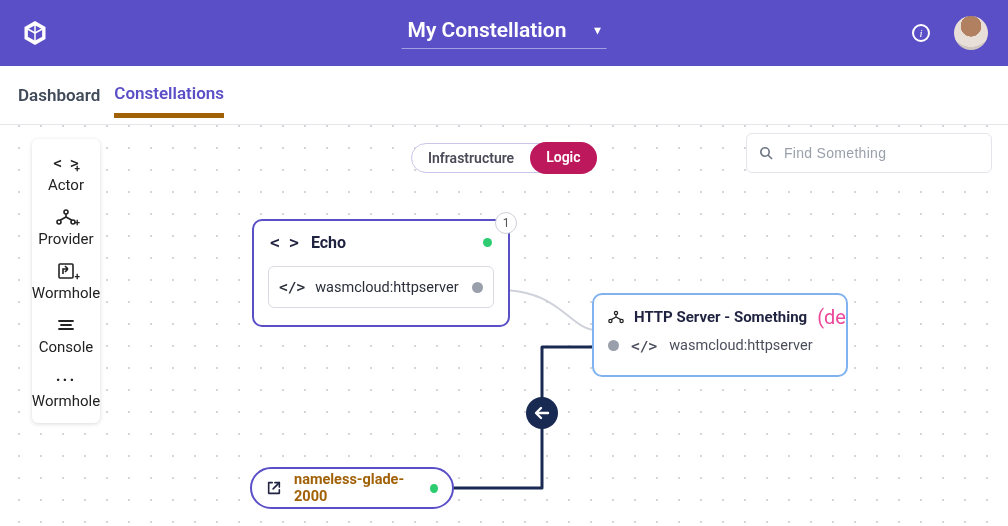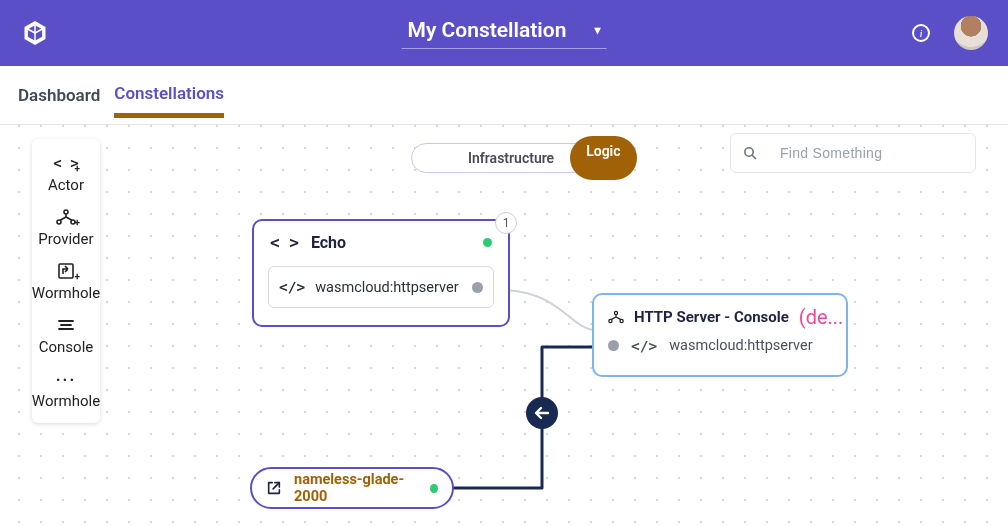--- a/index.html
+++ b/index.html
@@ -31,25 +31,25 @@
 
   
   .palette { position:absolute; left:32px; top:14px; width:68px; background:#fff; border-radius:6px; box-shadow:0 1px 4px rgba(0,0,0,.15); padding:8px 0 6px 0; display:flex; flex-direction:column; align-items:center; }
   .pal-item { display:flex; flex-direction:column; align-items:center; gap:2px; padding:5px 0 7px 0; width:100%; cursor:pointer;}
   .pal-item .lbl { font-size:15px; font-weight:400; color:#222; }
   .pal-icon { position:relative; width:24px; height:22px; display:flex;align-items:center;justify-content:center; color:#222;}
   .pal-plus { position:absolute; right:-2px; bottom:0px; font-size:10px; font-weight:700;}
 
   
   .mode-toggle { position:absolute; left:411px; top:18px; display:flex; align-items:center; background:#fff; border:1px solid #c9c6e8; border-radius:22px; height:30px; }
-  .mode-toggle .seg { padding:0 16px; font-size:14px; font-weight:600; color:#4b4b58; line-height:28px;margin-left:40px; }
-  .mode-toggle .seg.active { background:#a16207; color:#fff; border-radius:22px; height:44px; line-height:30px; margin:-1px -1px -1px 0; }
-
-  
-  .search { position:absolute; right:32px; top:8px; width:246px; height:40px; border:1px solid #e3e5ea; border-radius:6px; background:#fff; display:flex; align-items:center; padding:0 12px; gap:20px; color:#9aa0ab;}
+  .mode-toggle .seg { padding:0 16px; font-size:14px; font-weight:600; color:#4b4b58; line-height:28px; }
+  .mode-toggle .seg.active { background:#be185d; color:#fff; border-radius:22px; height:32px; line-height:30px; margin:-1px -1px -1px 0; }
+
+  
+  .search { position:absolute; right:16px; top:8px; width:246px; height:40px; border:1px solid #e3e5ea; border-radius:6px; background:#fff; display:flex; align-items:center; padding:0 12px; gap:8px; color:#9aa0ab;}
   .search input { border:none; outline:none; flex:1; font-size:14px; color:#555; background:transparent;}
   .search input::placeholder { color:#9aa0ab; letter-spacing:.3px;}
 
   
   .node { position:absolute; background:#fff; border:2px solid #5b4fc7; border-radius:10px; }
   .echo { left:252px; top:94px; width:258px; height:108px; }
   .echo-head { display:flex; align-items:center; gap:12px; padding:12px 16px 8px 16px; font-weight:700; font-size:16px; color:#1f2340;}
   .status-dot { width:9px; height:9px; border-radius:50%; background:#2ecc71; margin-left:auto;}
   .inner-contract { margin:6px 14px 14px 14px; border:1px solid #d9dbe3; border-radius:6px; height:42px; display:flex; align-items:center; padding:0 10px; gap:10px; font-size:14.5px; color:#2b2f3a;}
   .inner-contract .dot-grey { width:11px; height:11px; border-radius:50%; background:#9aa0ab; margin-left:auto;}
@@ -208,21 +208,21 @@
       <span class="ic">
         <svg width="16" height="14" viewBox="0 0 20 16">
             <g stroke="#222" stroke-width="1.6" fill="none" stroke-linecap="round">
               <circle cx="10" cy="3" r="2"></circle>
               <circle cx="3" cy="13" r="2"></circle>
               <circle cx="17" cy="13" r="2"></circle>
               <path d="M10 5 L10 8 M10 8 L4.5 11 M10 8 L15.5 11"></path>
             </g>
           </svg>
       </span>
-      <span>HTTP Server - Console</span>
+      <span>HTTP Server - Something</span>
       <span class="detail">(de...</span>
       <span class="status-dot" style="margin-left:2px;"></span>
     </div>
     <div class="http-body">
       <span class="dot-grey"></span>
       <span class="ic" style="font-family:monospace;font-weight:700;">&lt;/&gt;</span>
       <span>wasmcloud:httpserver</span>
     </div>
   </div>
 

